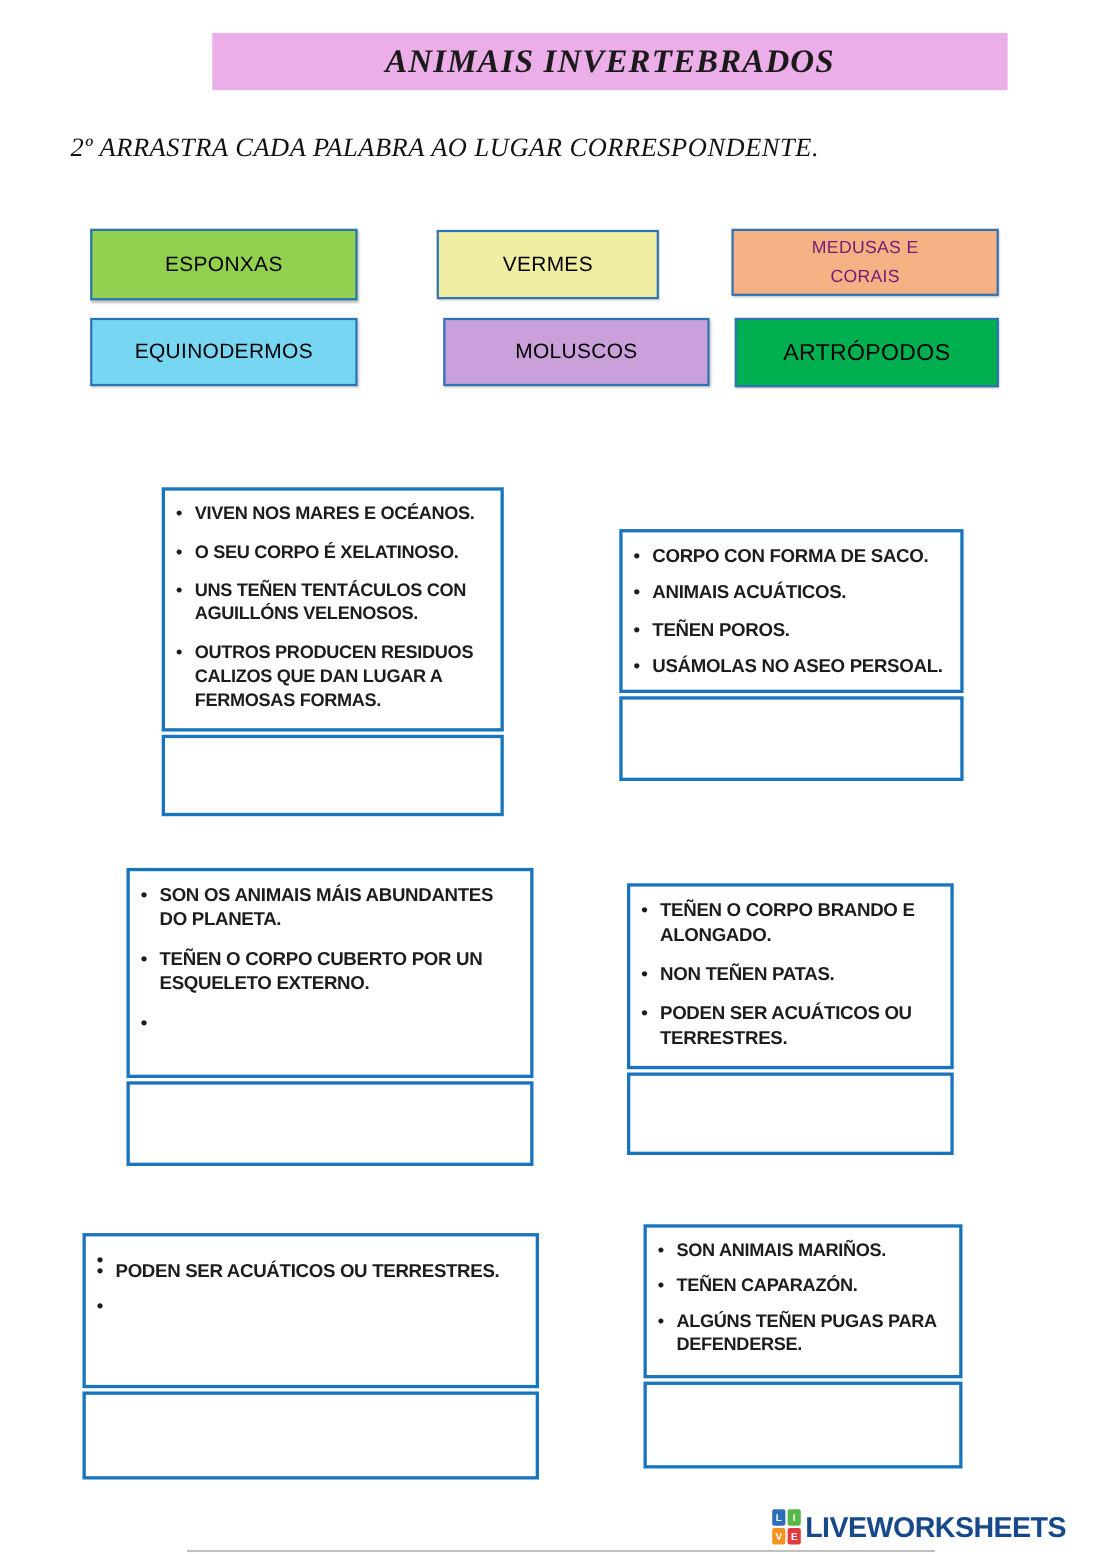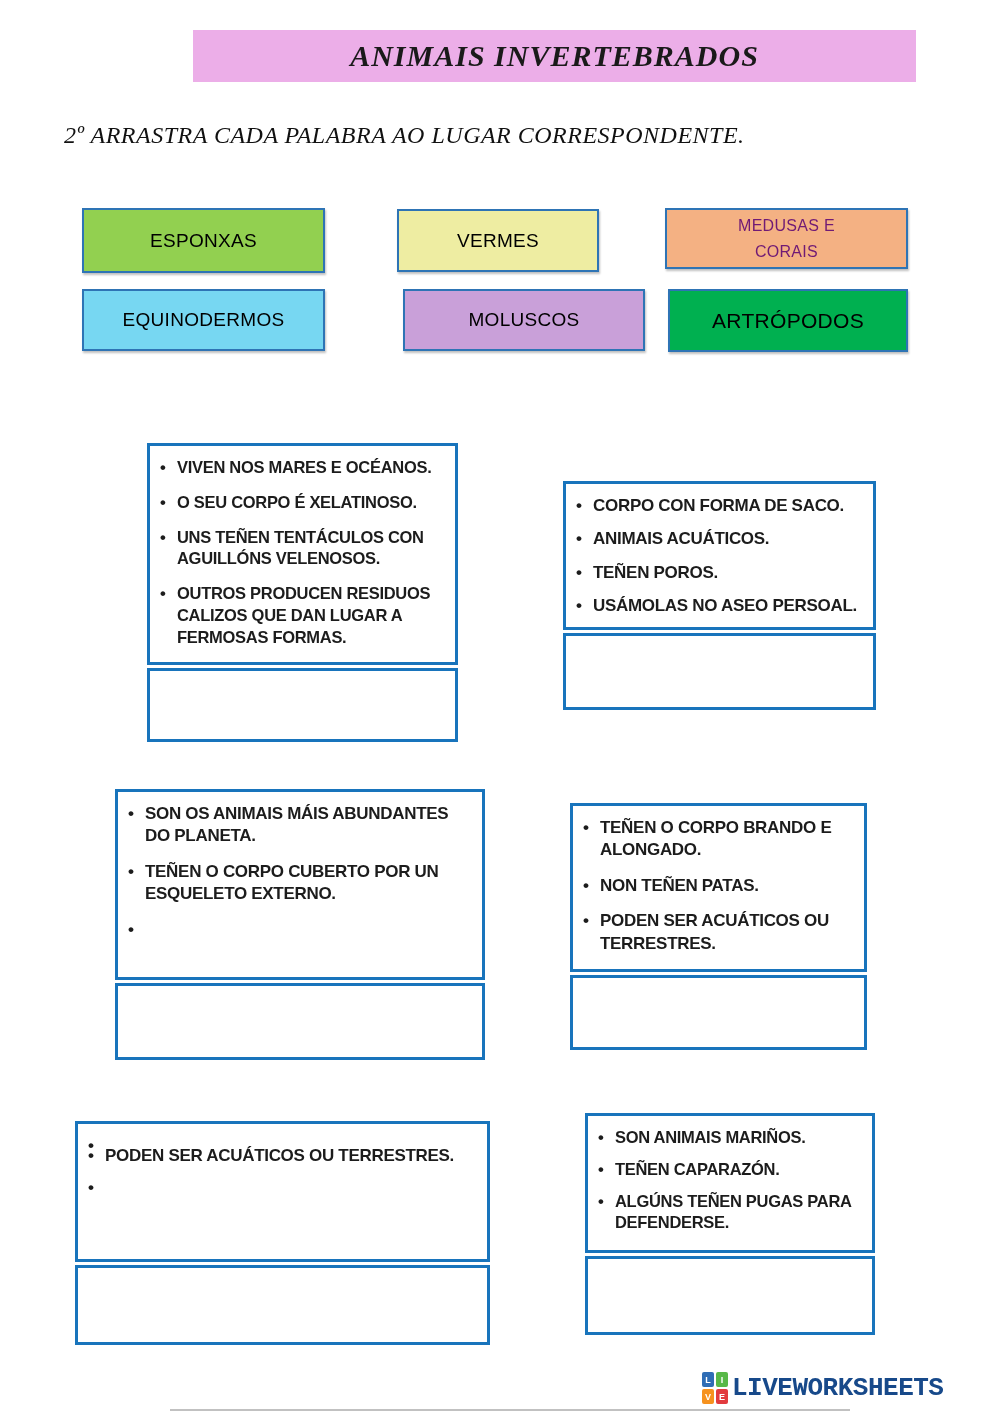--- a/index.html
+++ b/index.html
@@ -52,21 +52,21 @@
   .justify{text-align:justify;max-width:317px;}
   .p6{left:585px;top:1113px;width:290px;}
   .p6 .text-box{height:140px;} .p6 .drop-box{height:79px;} .p6 .bullet{margin-bottom:10px;font-size:16.5px;}
 
   
   .footer{position:absolute;left:702px;top:1372px;display:flex;align-items:center;}
   .logo-grid{display:grid;grid-template-columns:12px 12px;grid-template-rows:15px 15px;
           gap:2px;margin-right:4px;}
   .logo-cell{display:flex;align-items:center;justify-content:center;border-radius:2px;
           color:#fff;font-size:9px;font-weight:bold;}
-  .brand-text{font-size:26px;font-weight:bold;color:#17498A;letter-spacing:-0.5px;font-family:Liberation Mono, monospace;}
+  .brand-text{font-size:26px;font-weight:bold;color:#17498A;letter-spacing:-0.5px;}
 
   .bottom-line{position:absolute;left:170px;top:1409px;width:680px;height:2px;
           background:#8e8e8e;opacity:0.55;}
 </style>
 </head>
 <body>
 
 <div class="page">
 
   <div class="banner" style="background: rgb(236, 174, 232); margin-left: 45px;">

